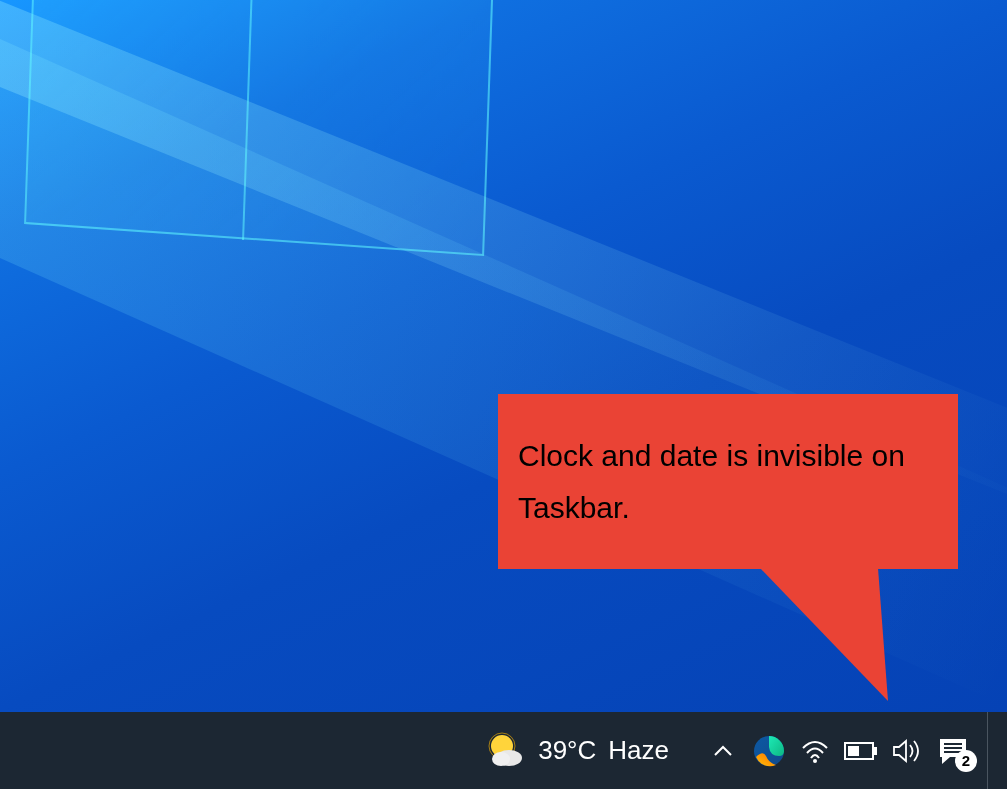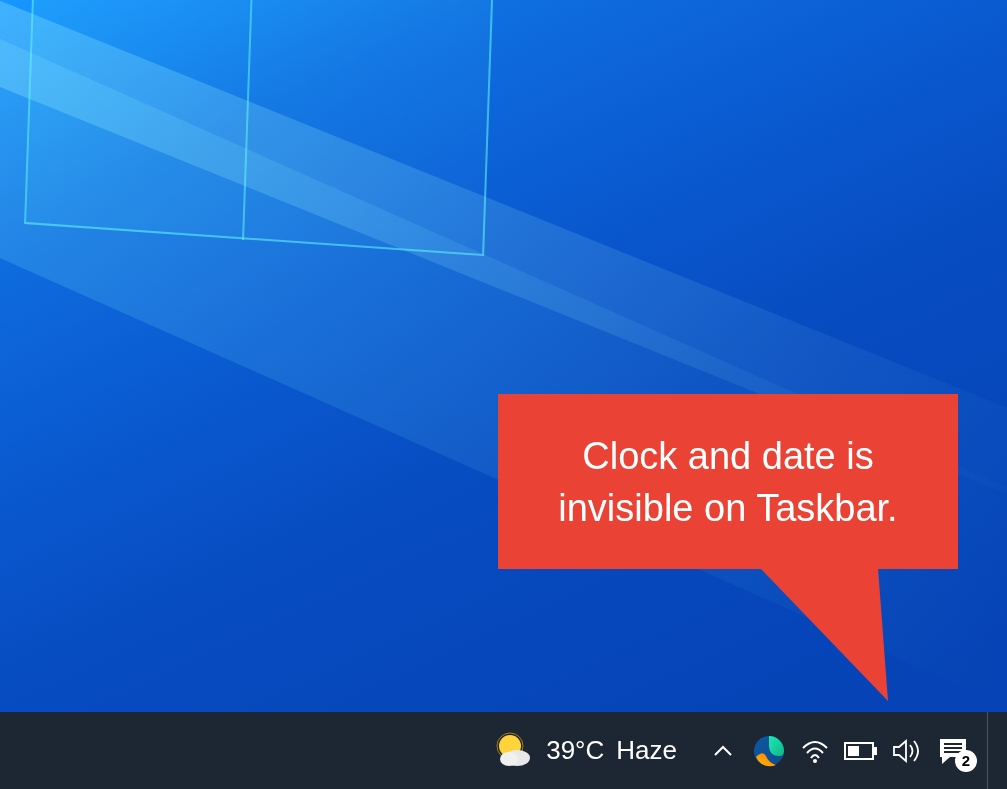--- a/index.html
+++ b/index.html
@@ -68,24 +68,23 @@
       left: 498px;
       width: 460px;
       height: 175px;
       background: #ea4335;
       display: flex;
       align-items: center;
       justify-content: center;
       padding: 10px 20px;
     }
     .callout-text {
-      color: #ffffff;
-      font-size: 38px;
+      color: #000000;
+      font-size: 30px;
       line-height: 52px;
-      text-align: center;
       font-weight: 400;
     }
     .callout-tri {
       position: absolute;
       top: 566px;
       left: 760px;
     }
     .callout-tri svg {
       display: block;
     }
@@ -101,21 +100,21 @@
       justify-content: flex-end;
       padding-right: 12px;
       gap: 6px;
     }
     .weather-widget {
       display: flex;
       align-items: center;
       gap: 12px;
       color: #fff;
       font-size: 26px;
-      margin-right: 20px;
+      margin-right: 28px;
     }
     .sun-icon {
       width: 42px;
       height: 42px;
       position: relative;
     }
     .tray-item {
       width: 40px;
       height: 40px;
       display: flex;

